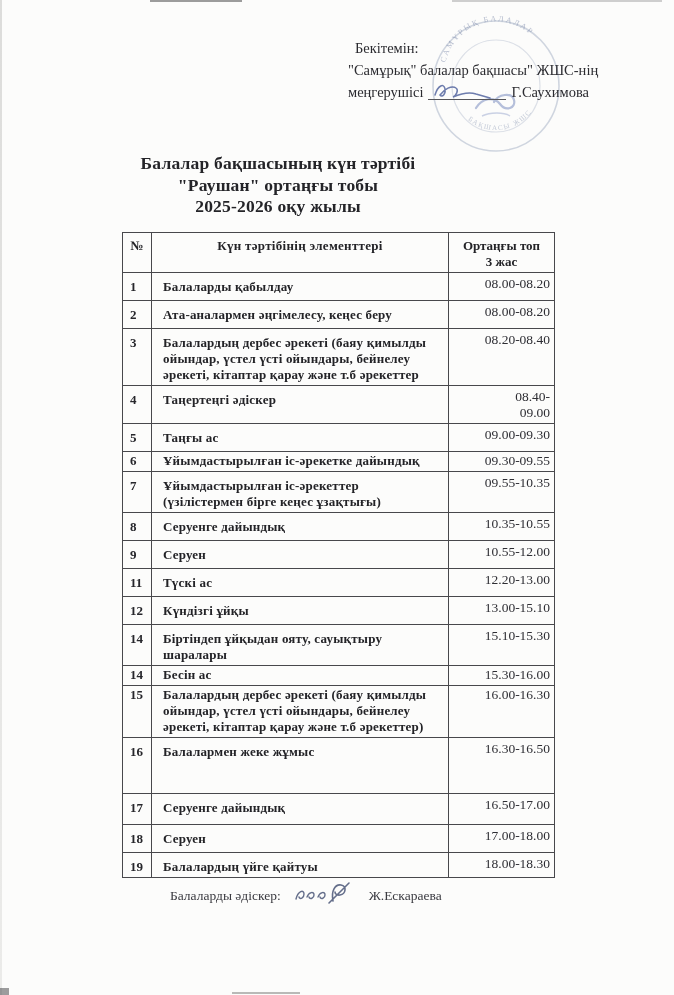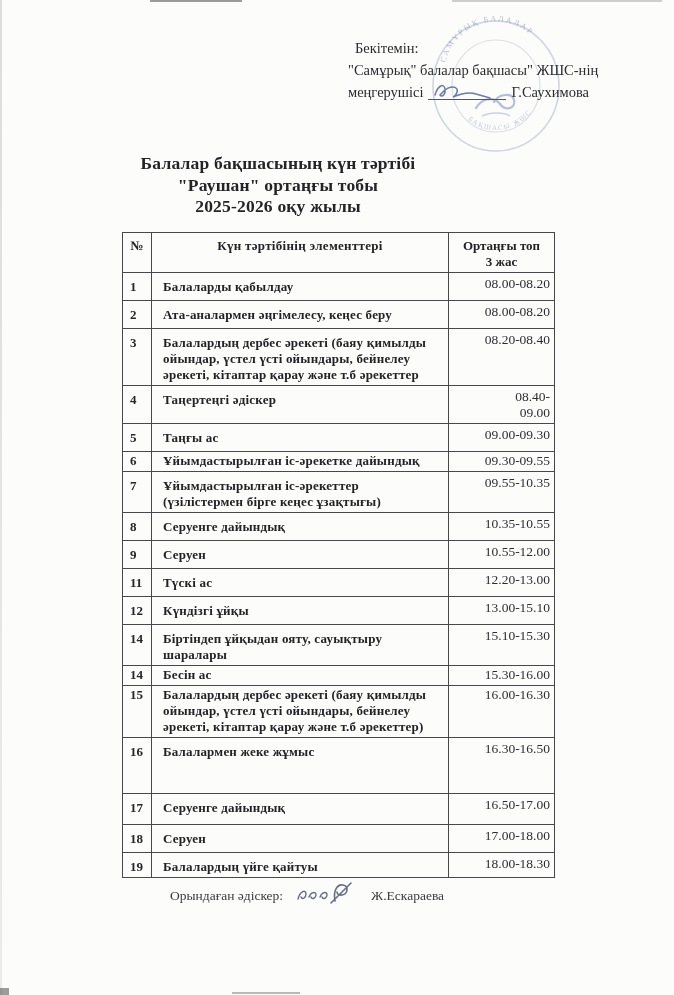--- a/index.html
+++ b/index.html
@@ -220,21 +220,21 @@
         </tr>
         <tr>
           <td class="num">19</td>
           <td class="element">Балалардың үйге қайтуы</td>
           <td class="time">18.00-18.30</td>
         </tr>
       </tbody>
   </table>
 
   <div class="footer">
-    <span>Орындаған әдіскер:</span>
+    <span>Балаларды әдіскер:</span>
     <span class="sig">
       <svg width="66" height="26" viewBox="0 0 66 26">
         <path d="M3 18 C5 10 11 8 11 13 C11 17 7 19 6 16 M14 16 C16 11 21 10 21 14 C21 17 17 19 16 16 M25 16 C27 11 32 10 32 14 C32 17 28 19 27 16" fill="none" stroke="#3d4a6e" stroke-width="1.4" stroke-linecap="round" opacity="0.8"></path>
         <path d="M40 20 C38 10 42 3 48 4 C54 5 53 13 47 14 C44 14.5 42 13 42 11 M36 22 L56 2" fill="none" stroke="#3d4a6e" stroke-width="1.6" stroke-linecap="round" opacity="0.8"></path>
       </svg>
     </span>
     <span>Ж.Ескараева</span>
   </div>
 
 </div>

